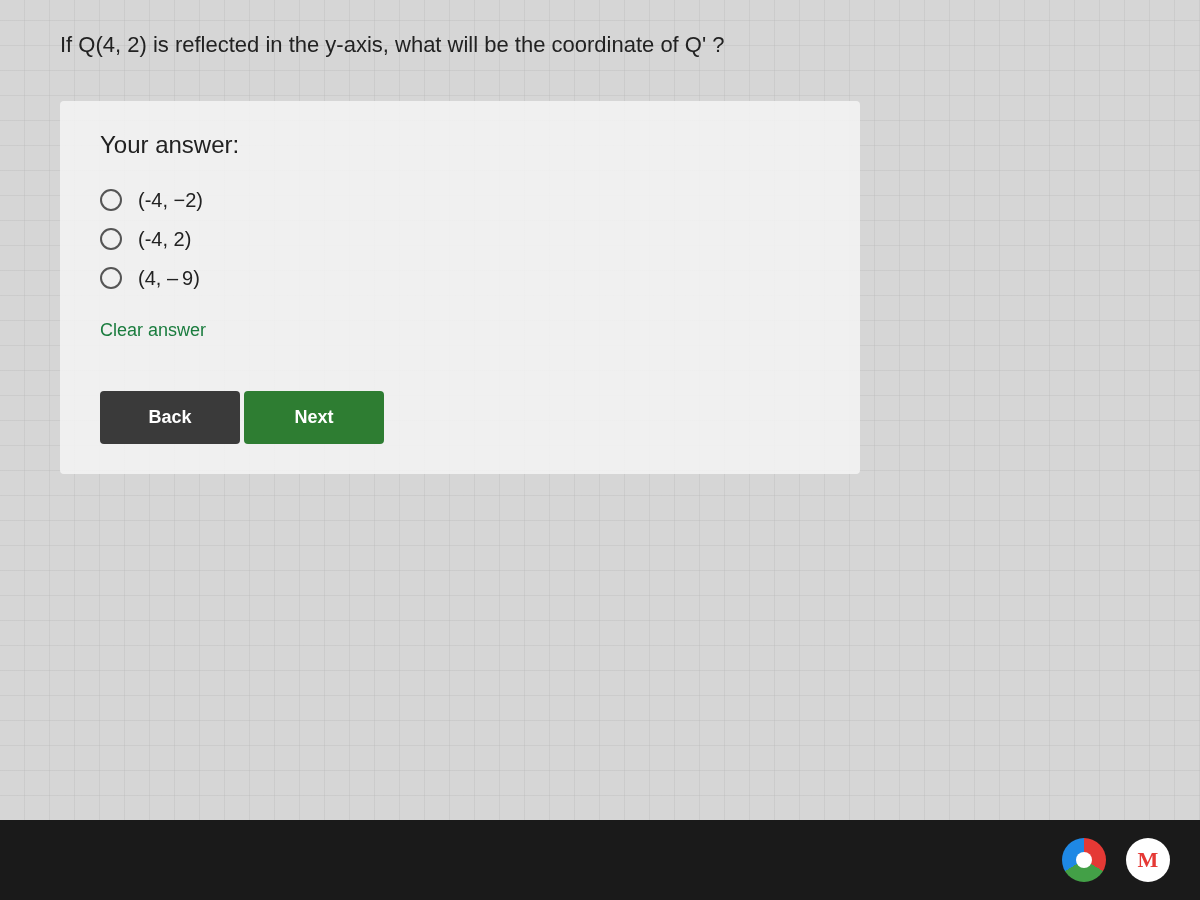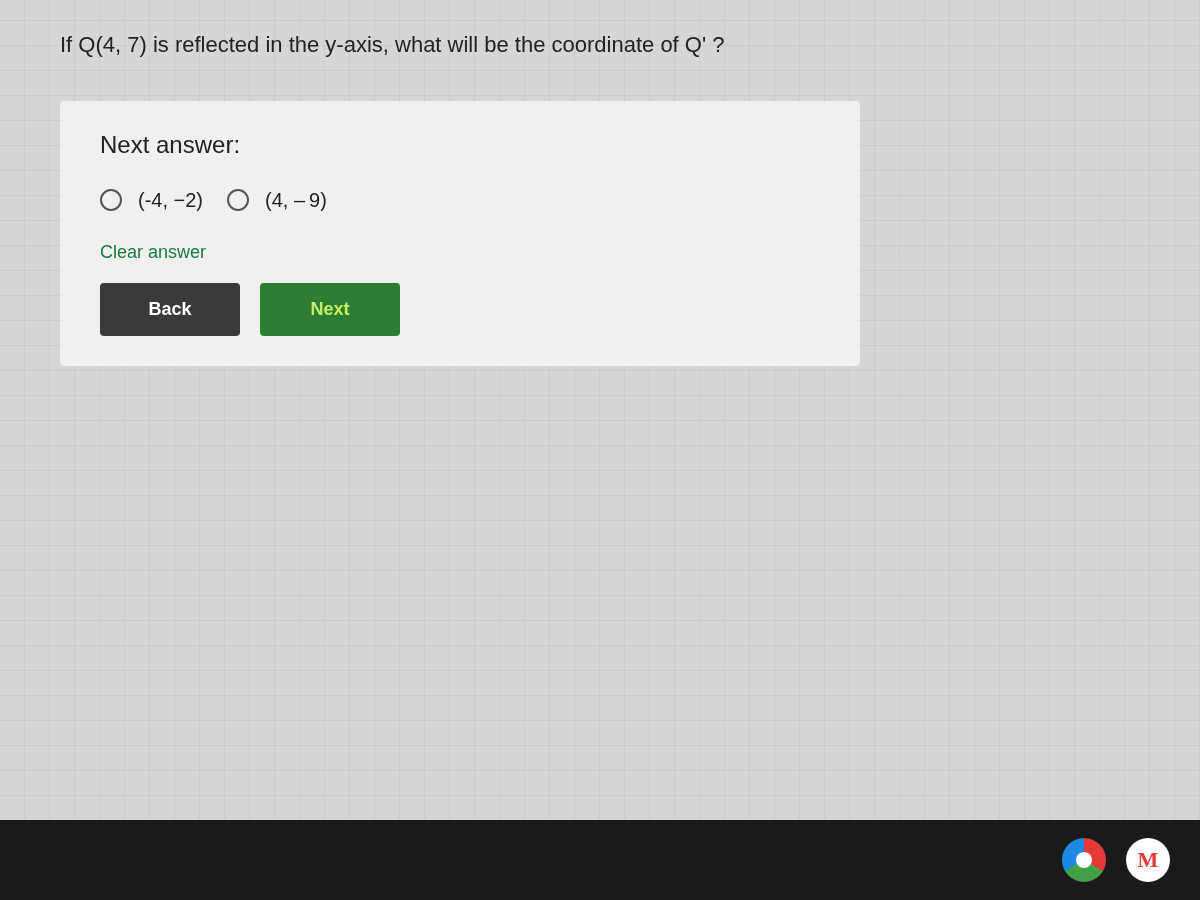--- a/index.html
+++ b/index.html
@@ -52,22 +52,22 @@
 
     .your-answer-label {
       font-size: 24px;
       font-weight: normal;
       color: #222;
       margin-bottom: 30px;
     }
 
     .options-container {
       display: flex;
-      flex-direction: row;
-      gap: 24px;
+      flex-direction: column;
+      gap: 16px;
       margin-bottom: 20px;
     }
 
     .option-item {
       display: flex;
       align-items: center;
       gap: 16px;
       cursor: pointer;
     }
 
@@ -84,45 +84,46 @@
     .option-text {
       font-size: 20px;
       color: #222;
     }
 
     .clear-answer-link {
       color: #1a7c3e;
       font-size: 18px;
       text-decoration: none;
       cursor: pointer;
+      margin-bottom: 30px;
       display: inline-block;
       margin-top: 10px;
     }
 
     .buttons-row {
       display: flex;
-      gap: 20px;
+      gap: 4px;
       margin-top: 20px;
     }
 
     .btn-back {
       background-color: #3a3a3a;
       color: #fff;
       border: none;
       padding: 16px 40px;
       font-size: 18px;
       font-weight: bold;
       border-radius: 4px;
       cursor: pointer;
       min-width: 140px;
     }
 
     .btn-next {
       background-color: #2e7d32;
-      color: #bef264;
+      color: #ffffff;
       border: none;
       padding: 16px 40px;
       font-size: 18px;
       font-weight: bold;
       border-radius: 4px;
       cursor: pointer;
       min-width: 140px;
     }
 
     .taskbar {
@@ -177,34 +178,38 @@
       padding: 30px 40px;
       max-width: 800px;
     }
   </style>
 </head>
 <body>
 
 <div class="main-content">
 
   <div class="question-header">
-    <span>If Q(4, 7) is reflected in the y-axis, what will be the coordinate of Q' ?</span>
+    <span>If Q(4, 2) is reflected in the y-axis, what will be the coordinate of Q' ?</span>
   </div>
 
   <div class="content-card">
 
-    <div class="your-answer-label">Next answer:</div>
+    <div class="your-answer-label">Your answer:</div>
 
     <div class="options-container">
 
       <div class="option-item">
         <div class="radio-circle"></div>
         <span class="option-text">(-4, −2)</span>
       </div>
 
+      <div class="option-item">
+        <div class="radio-circle"></div>
+        <span class="option-text">(-4, 2)</span>
+      </div>
 
 
       <div class="option-item">
         <div class="radio-circle"></div>
         <span class="option-text">(4, – 9)</span>
       </div>
 
     </div>
 
     <a class="clear-answer-link">Clear answer</a>

